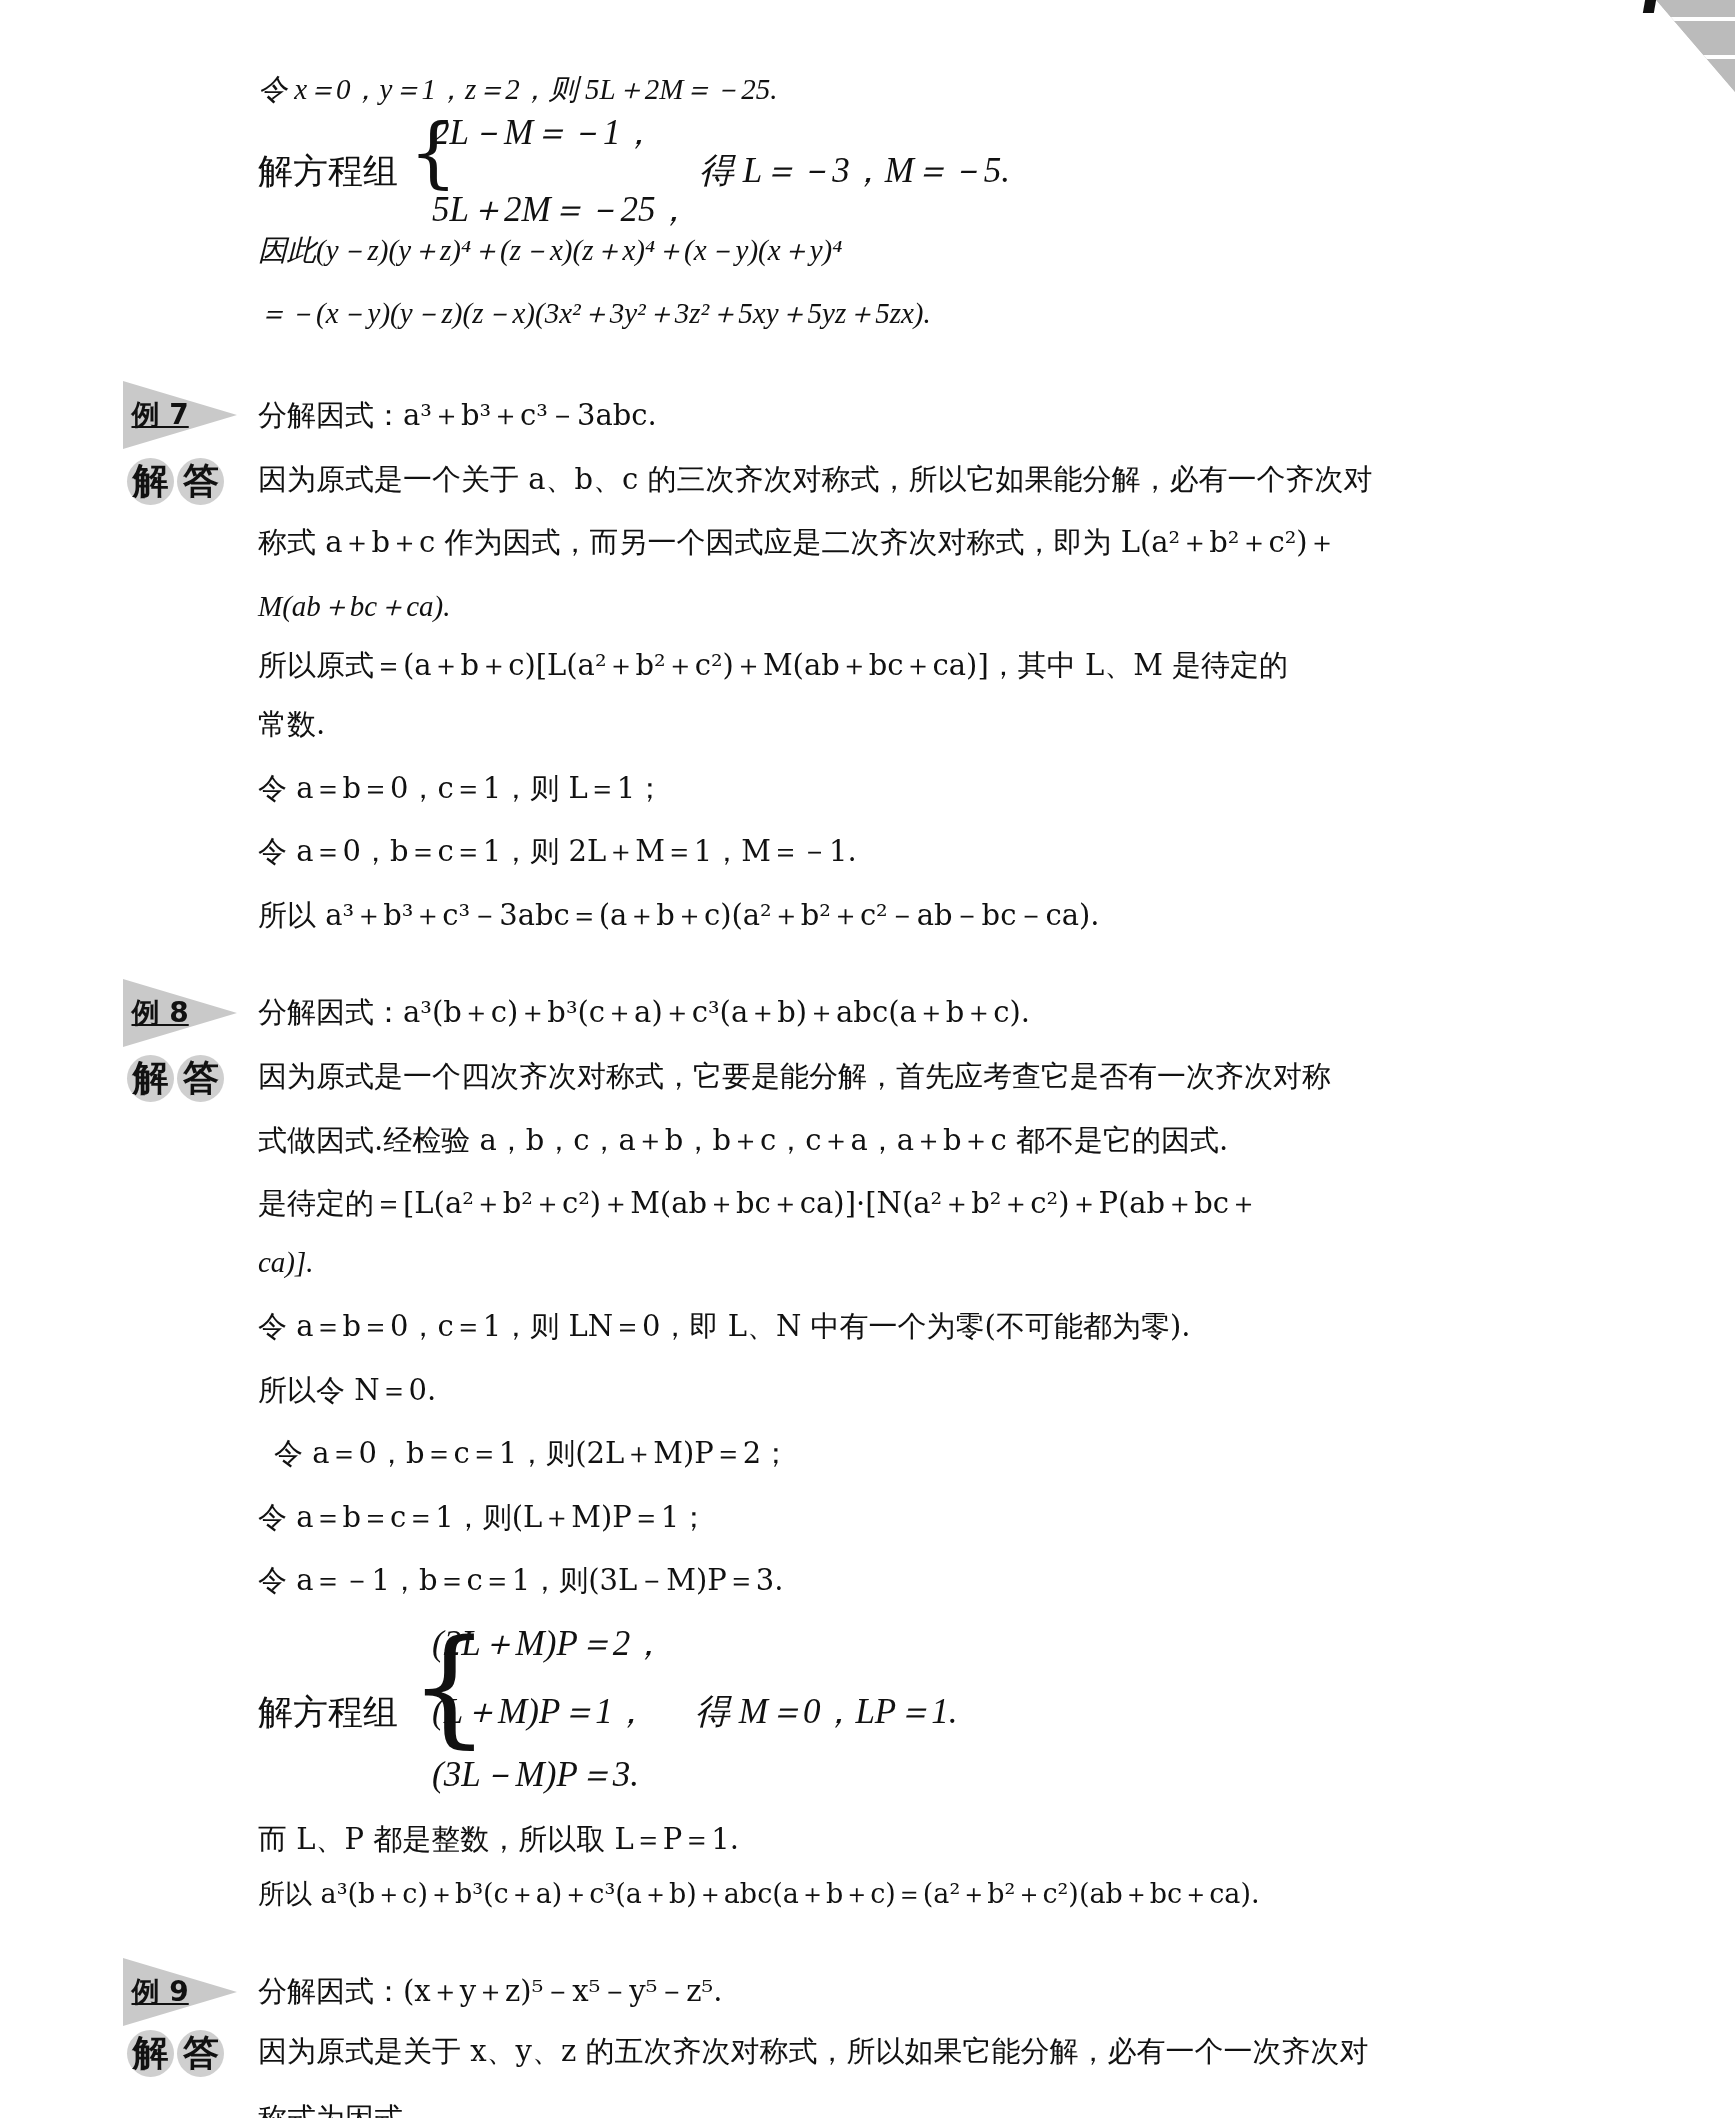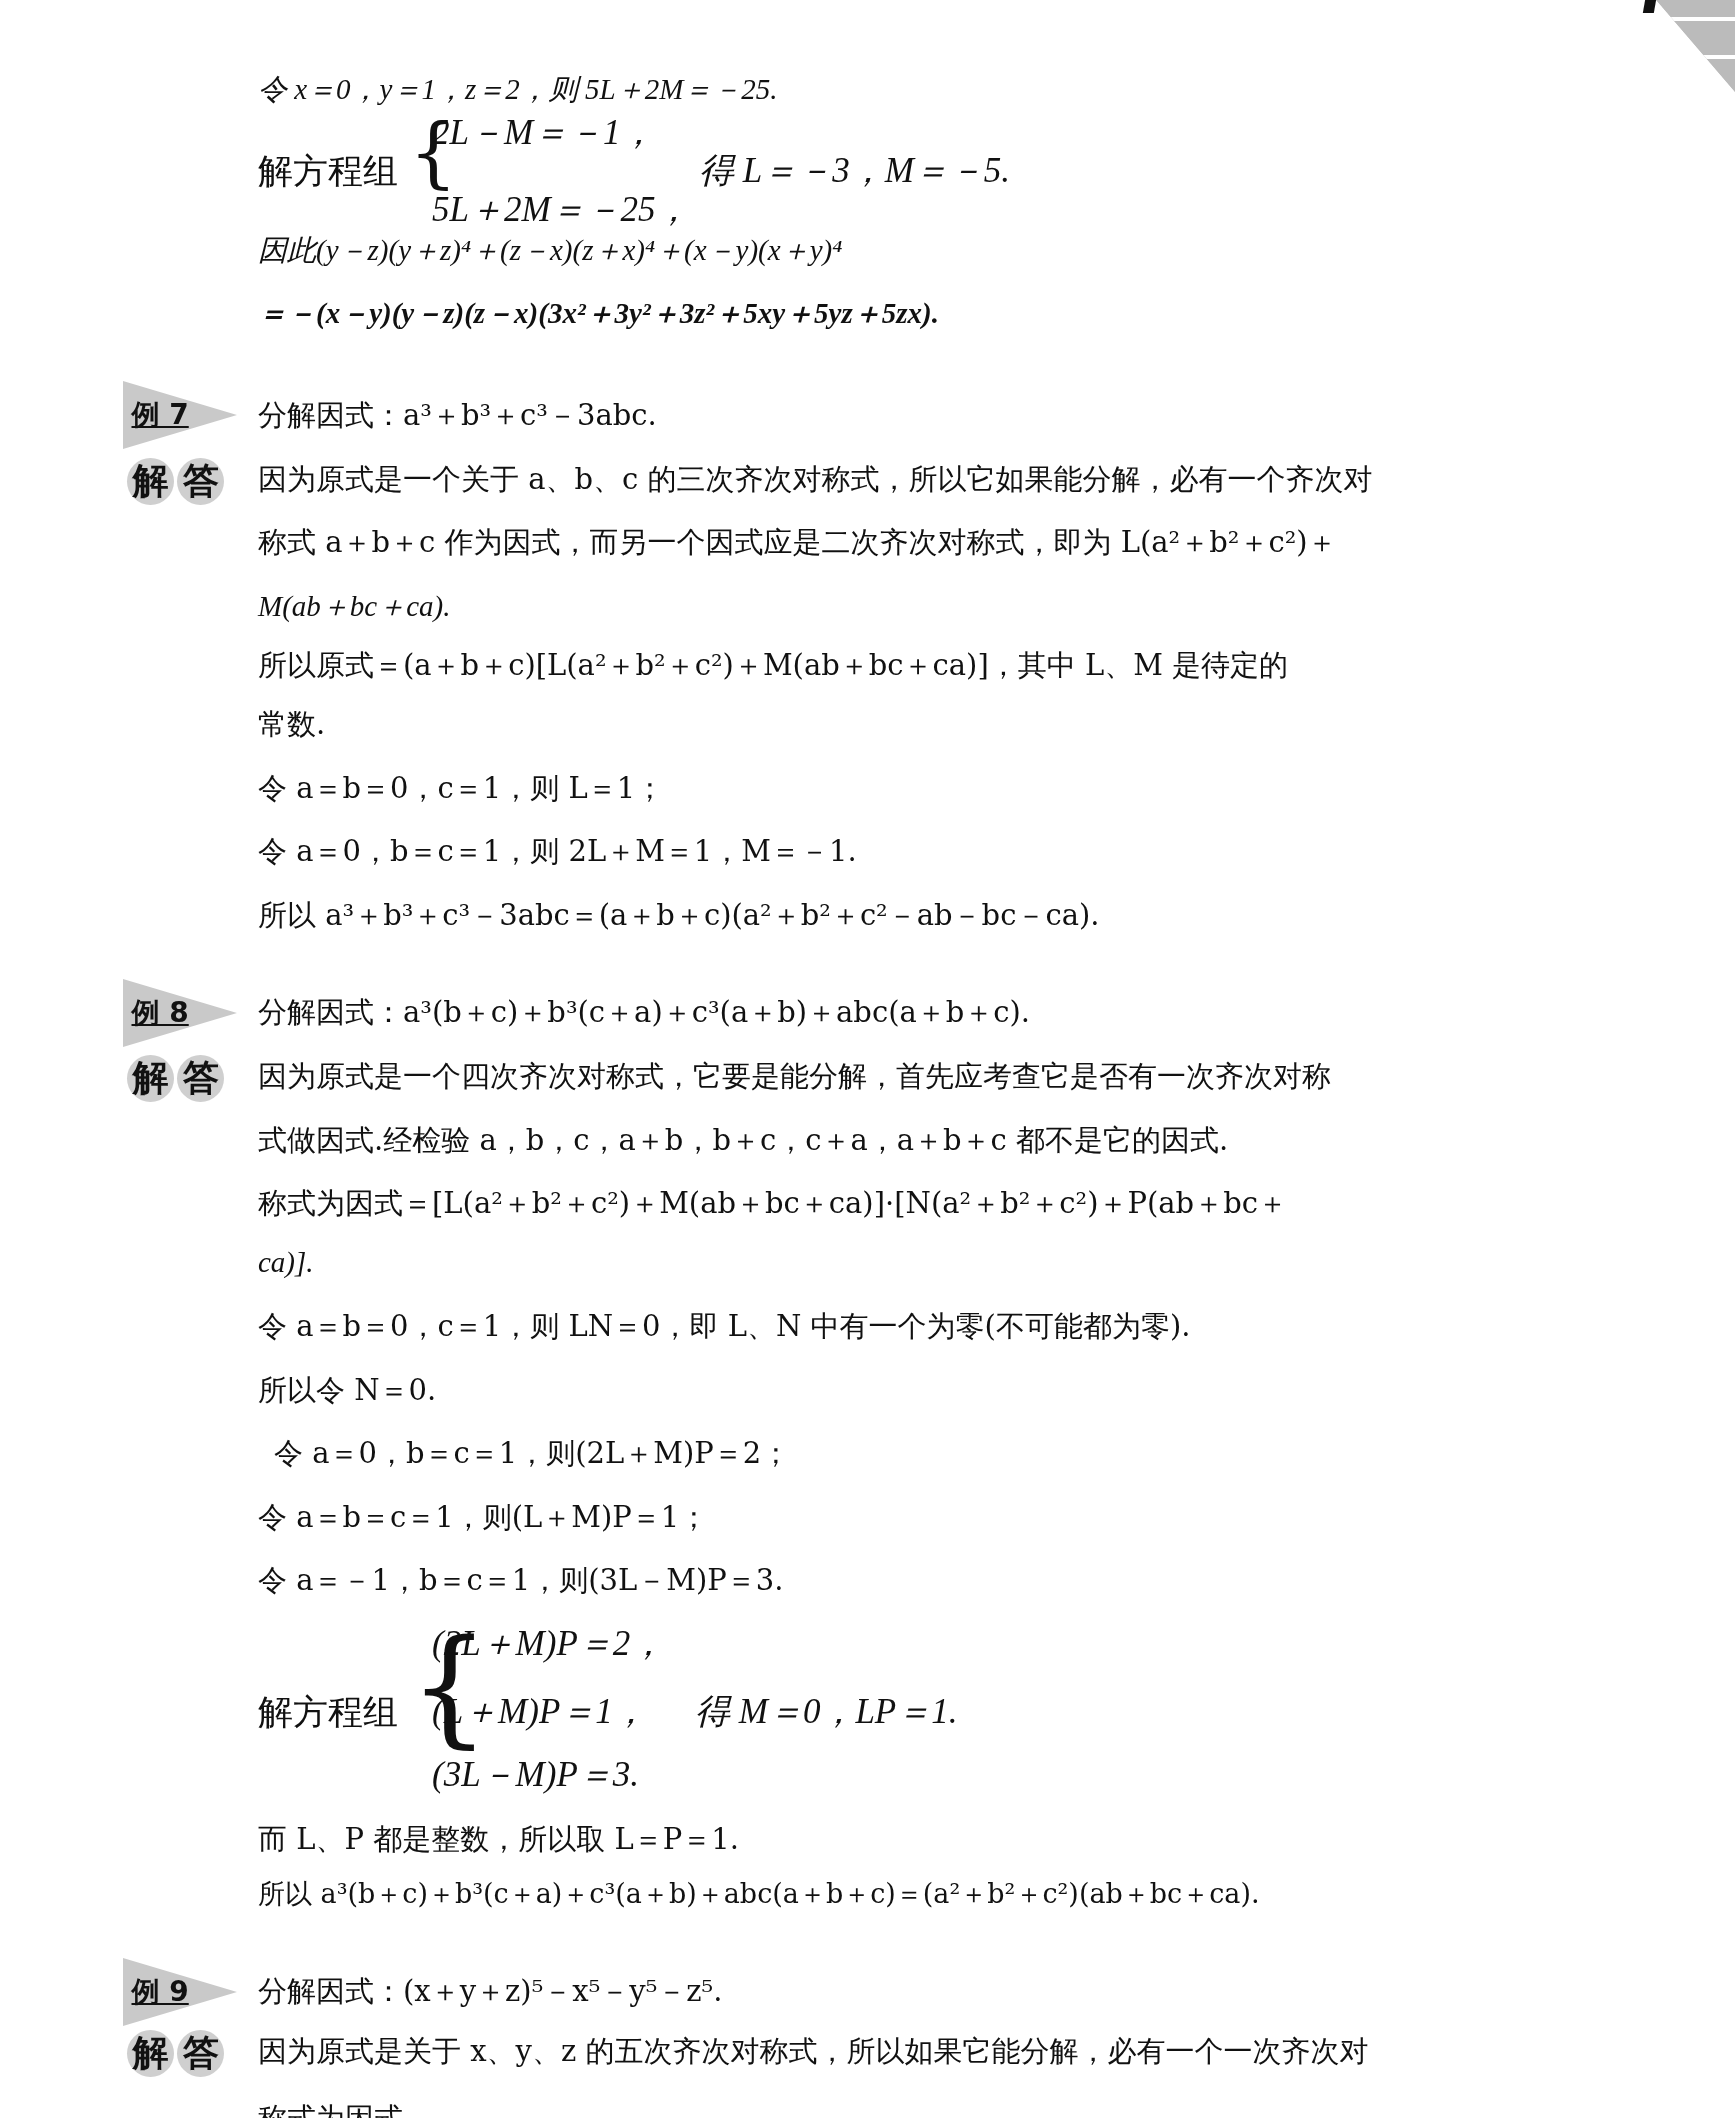--- a/index.html
+++ b/index.html
@@ -32,21 +32,21 @@
 
 <div class="line math" style="top:68px;">令 x＝0，y＝1，z＝2，则 5L＋2M＝－25.</div>
 
 <div class="sub" style="left:258px;top:150px;">解方程组</div>
 <div class="brace" style="left:409px;top:114px;">{</div>
 <div class="sub math" style="left:432px;top:112px;">2L－M＝－1，</div>
 <div class="sub math" style="left:432px;top:189px;">5L＋2M＝－25，</div>
 <div class="sub math" style="left:699px;top:150px;">得 L＝－3，M＝－5.</div>
 
 <div class="line math" style="top:229px;">因此(y－z)(y＋z)⁴＋(z－x)(z＋x)⁴＋(x－y)(x＋y)⁴</div>
-<div class="line math" style="top:292px;font-weight:bold;">＝－(x－y)(y－z)(z－x)(3x²＋3y²＋3z²＋5xy＋5yz＋5zx).</div>
+<div class="line math" style="top:292px;">＝－(x－y)(y－z)(z－x)(3x²＋3y²＋3z²＋5xy＋5yz＋5zx).</div>
 
 <div class="badge-ex" style="top:381px;">
   <div class="tri"></div>
     <div class="txt">例 7</div>
 </div>
 <div class="line" style="top:394px;">分解因式：a³＋b³＋c³－3abc.</div>
 <div class="badge-ans" style="top:458px;">
   <span>解</span>
     <span>答</span>
 </div>
@@ -63,21 +63,21 @@
   <div class="tri"></div>
     <div class="txt">例 8</div>
 </div>
 <div class="line" style="top:991px;">分解因式：a³(b＋c)＋b³(c＋a)＋c³(a＋b)＋abc(a＋b＋c).</div>
 <div class="badge-ans" style="top:1055px;">
   <span>解</span>
     <span>答</span>
 </div>
 <div class="line" style="top:1055px;">因为原式是一个四次齐次对称式，它要是能分解，首先应考查它是否有一次齐次对称</div>
 <div class="line" style="top:1119px;">式做因式.经检验 a，b，c，a＋b，b＋c，c＋a，a＋b＋c 都不是它的因式.</div>
-<div class="line" style="top:1182px;">称式为因式＝[L(a²＋b²＋c²)＋M(ab＋bc＋ca)]·[N(a²＋b²＋c²)＋P(ab＋bc＋</div>
+<div class="line" style="top:1182px;">是待定的＝[L(a²＋b²＋c²)＋M(ab＋bc＋ca)]·[N(a²＋b²＋c²)＋P(ab＋bc＋</div>
 <div class="line math" style="top:1241px;">ca)].</div>
 <div class="line" style="top:1305px;">令 a＝b＝0，c＝1，则 LN＝0，即 L、N 中有一个为零(不可能都为零).</div>
 <div class="line" style="top:1369px;">所以令 N＝0.</div>
 <div class="line" style="top:1432px;margin-left:16px;">令 a＝0，b＝c＝1，则(2L＋M)P＝2；</div>
 <div class="line" style="top:1496px;">令 a＝b＝c＝1，则(L＋M)P＝1；</div>
 <div class="line" style="top:1559px;">令 a＝－1，b＝c＝1，则(3L－M)P＝3.</div>
 
 <div class="sub" style="left:258px;top:1691px;">解方程组</div>
 <div class="brace" style="left:409px;top:1623px;font-size:127px;line-height:127px;">{</div>
 <div class="sub math" style="left:432px;top:1623px;">(2L＋M)P＝2，</div>

